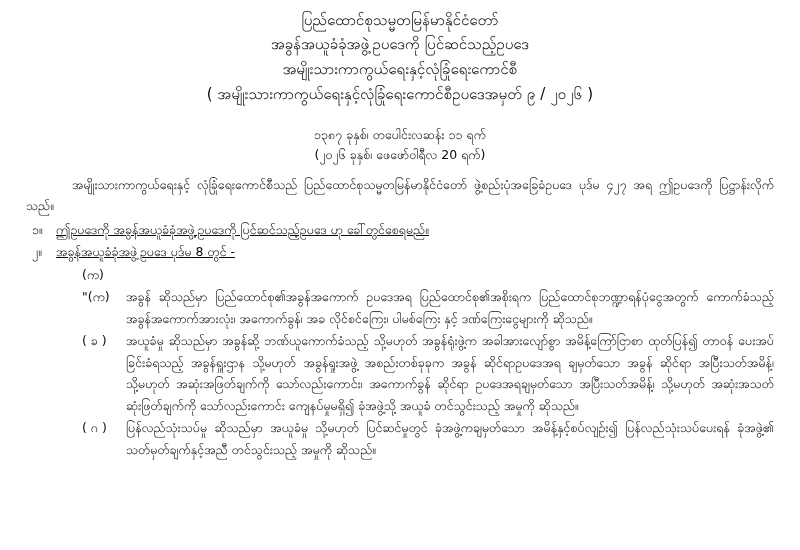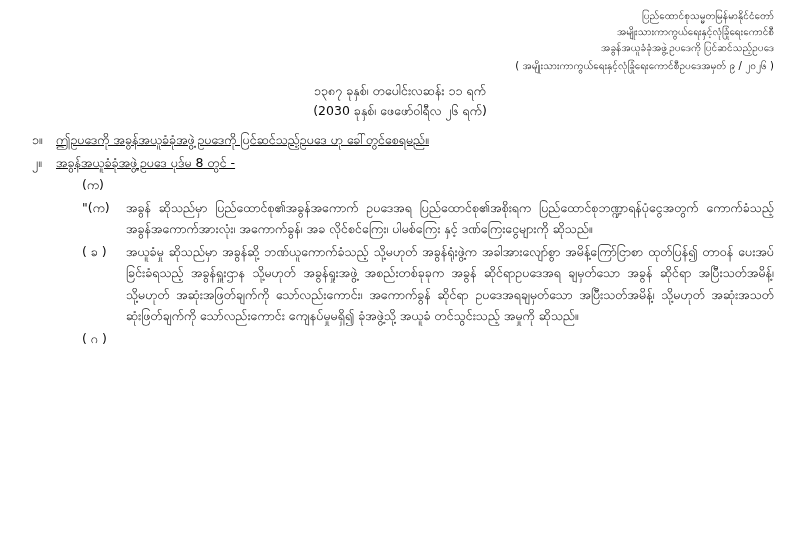--- a/index.html
+++ b/index.html
@@ -16,35 +16,35 @@
   }
   .page {
     position: relative;
     width: 800px;
     height: 550px;
     box-sizing: border-box;
     padding: 8px 26px 0 26px;
     background: #ffffff;
   }
   .hdr {
-    text-align: right;
-    font-size: 10px;
+    text-align: center;
+    font-size: 15px;
     line-height: 1.62;
     letter-spacing: 0.1px;
   }
   .hdr .line {
     display: block;
     white-space: nowrap;
   }
   .hdr .line.sp1 { margin-top: 1px; }
   .dateblock {
     text-align: center;
     font-size: 12.5px;
     line-height: 1.62;
-    margin-top: 7px;
+    margin-top: 19px;
   }
   .dateblock .line { display: block; }
   .body {
     margin-top: 8px;
     font-size: 12.5px;
     line-height: 1.72;
   }
   .para {
     text-align: justify;
     text-justify: inter-word;
@@ -91,32 +91,33 @@
   .sub.deep { padding-left: 56px; }
   .sub .lbl.quote { width: 44px; }
 </style>
 </head>
 <body>
 
 <div class="page">
 
   <div class="hdr">
     <span class="line">ပြည်ထောင်စုသမ္မတမြန်မာနိုင်ငံတော်</span>
+    <span class="line">အခွန်အယူခံခုံအဖွဲ့ဥပဒေကို ပြင်ဆင်သည့်ဥပဒေ</span>
     <span class="line">အမျိုးသားကာကွယ်ရေးနှင့်လုံခြုံရေးကောင်စီ</span>
-    <span class="line">အခွန်အယူခံခုံအဖွဲ့ဥပဒေကို ပြင်ဆင်သည့်ဥပဒေ</span>
     <span class="line sp1">( အမျိုးသားကာကွယ်ရေးနှင့်လုံခြုံရေးကောင်စီဥပဒေအမှတ် ၉ / ၂၀၂၆ )</span>
   </div>
 
   <div class="dateblock">
     <span class="line">၁၃၈၇ ခုနှစ်၊ တပေါင်းလဆန်း  ၁၁  ရက်</span>
-    <span class="line">(2030 ခုနှစ်၊ ဖေဖော်ဝါရီလ  ၂၆  ရက်)</span>
+    <span class="line">(၂၀၂၆ ခုနှစ်၊ ဖေဖော်ဝါရီလ  20  ရက်)</span>
   </div>
 
   <div class="body">
 
+    <p class="para indent1">အမျိုးသားကာကွယ်ရေးနှင့် လုံခြုံရေးကောင်စီသည် ပြည်ထောင်စုသမ္မတမြန်မာနိုင်ငံတော် ဖွဲ့စည်းပုံအခြေခံဥပဒေ ပုဒ်မ ၄၂၇ အရ ဤဥပဒေကို ပြဋ္ဌာန်းလိုက်သည်။</p>
 
     <div class="numrow">
       <span class="num">၁။</span>
       <span class="txt">ဤဥပဒေကို အခွန်အယူခံခုံအဖွဲ့ဥပဒေကို ပြင်ဆင်သည့်ဥပဒေ ဟု ခေါ်တွင်စေရမည်။</span>
     </div>
 
     <div class="numrow">
       <span class="num">၂။</span>
       <span class="txt">အခွန်အယူခံခုံအဖွဲ့ဥပဒေ ပုဒ်မ 8 တွင် -</span>
     </div>
@@ -136,16 +137,20 @@
     <div class="sub deep">
       <span class="lbl">( ခ )</span>
       <span class="txt">
         <span class="deftag">အယူခံမှု</span>
         <span>ဆိုသည်မှာ အခွန်ဆို့ ဘဏ်ယူကောက်ခံသည့် သို့မဟုတ် အခွန်ရုံးဖွဲ့က အခါအားလျော်စွာ အမိန့်ကြော်ငြာစာ ထုတ်ပြန်၍ တာဝန် ပေးအပ်ခြင်းခံရသည့် အခွန်ရှူးဌာန သို့မဟုတ် အခွန်ရှုးအဖွဲ့ အစည်းတစ်ခုခုက အခွန် ဆိုင်ရာဥပဒေအရ ချမှတ်သော အခွန် ဆိုင်ရာ အပြီးသတ်အမိန့်၊ သို့မဟုတ် အဆုံးအဖြတ်ချက်ကို သော်လည်းကောင်း၊ အကောက်ခွန် ဆိုင်ရာ ဥပဒေအရချမှတ်သော အပြီးသတ်အမိန့်၊ သို့မဟုတ် အဆုံးအသတ် ဆုံးဖြတ်ချက်ကို သော်လည်းကောင်း ကျေနပ်မှုမရှိ၍ ခုံအဖွဲ့သို့ အယူခံ တင်သွင်းသည့် အမှုကို ဆိုသည်။</span>
       </span>
     </div>
 
     <div class="sub deep">
       <span class="lbl">( ဂ )</span>
+      <span class="txt">
+        <span class="deftag">ပြန်လည်သုံးသပ်မှု</span>
+        <span>ဆိုသည်မှာ အယူခံမှု သို့မဟုတ် ပြင်ဆင်မှုတွင် ခုံအဖွဲ့ကချမှတ်သော အမိန့်နှင့်စပ်လျဉ်း၍ ပြန်လည်သုံးသပ်ပေးရန် ခုံအဖွဲ့၏ သတ်မှတ်ချက်နှင့်အညီ တင်သွင်းသည့် အမှုကို ဆိုသည်။</span>
+      </span>
     </div>
 
   </div>
 </div>
 
 </body></html>

